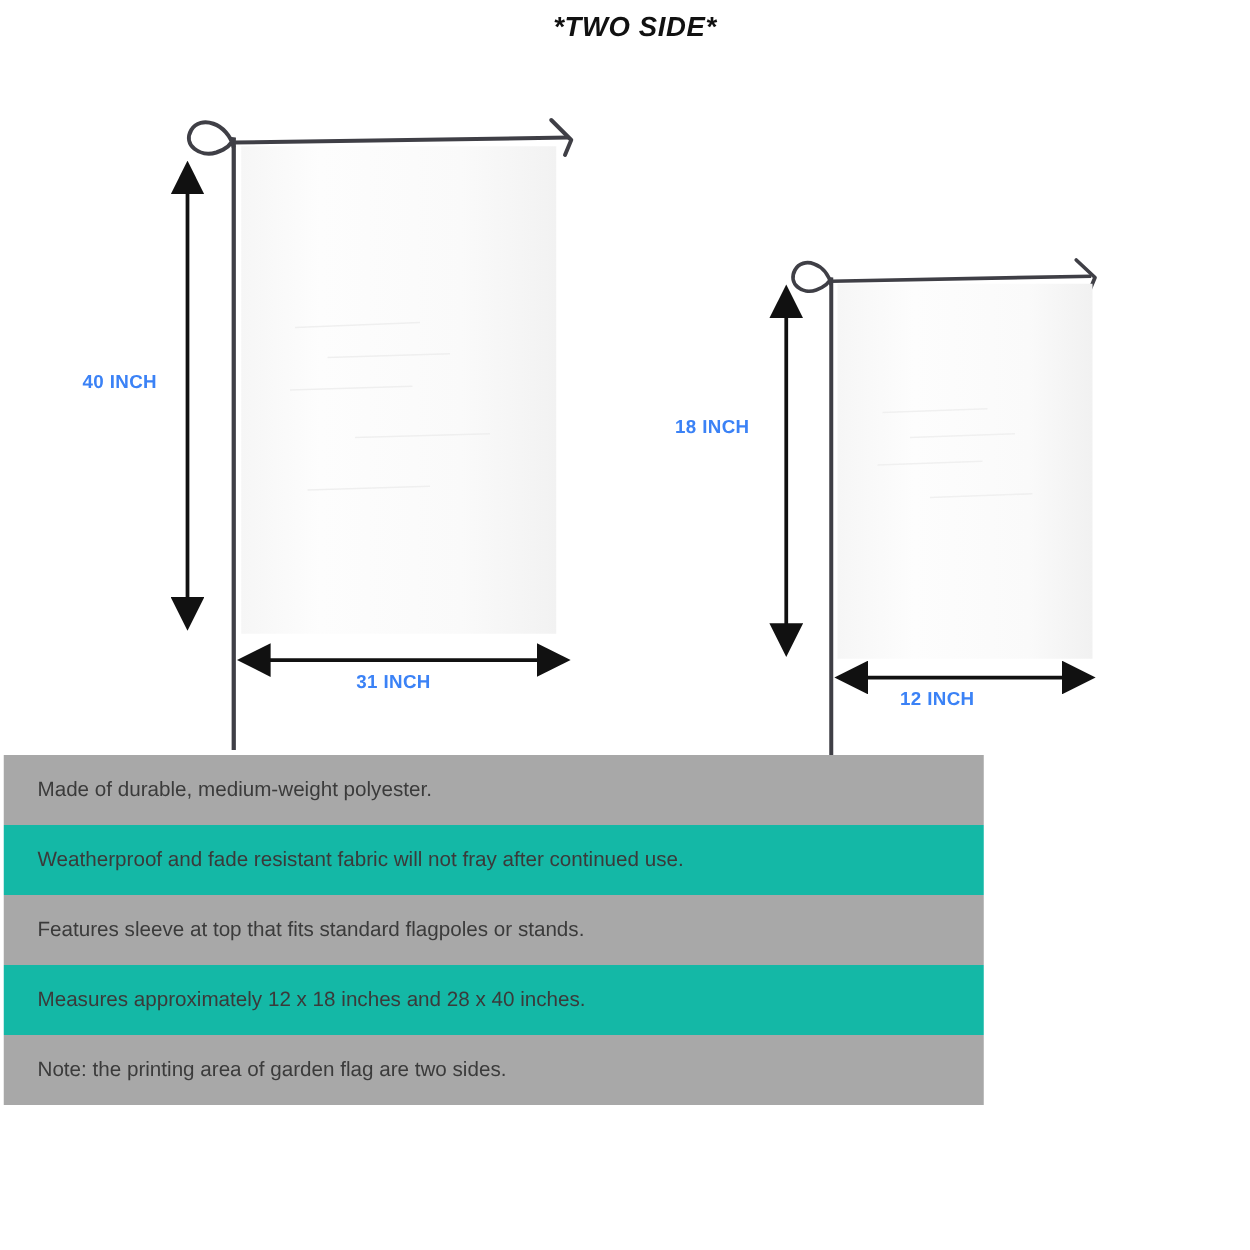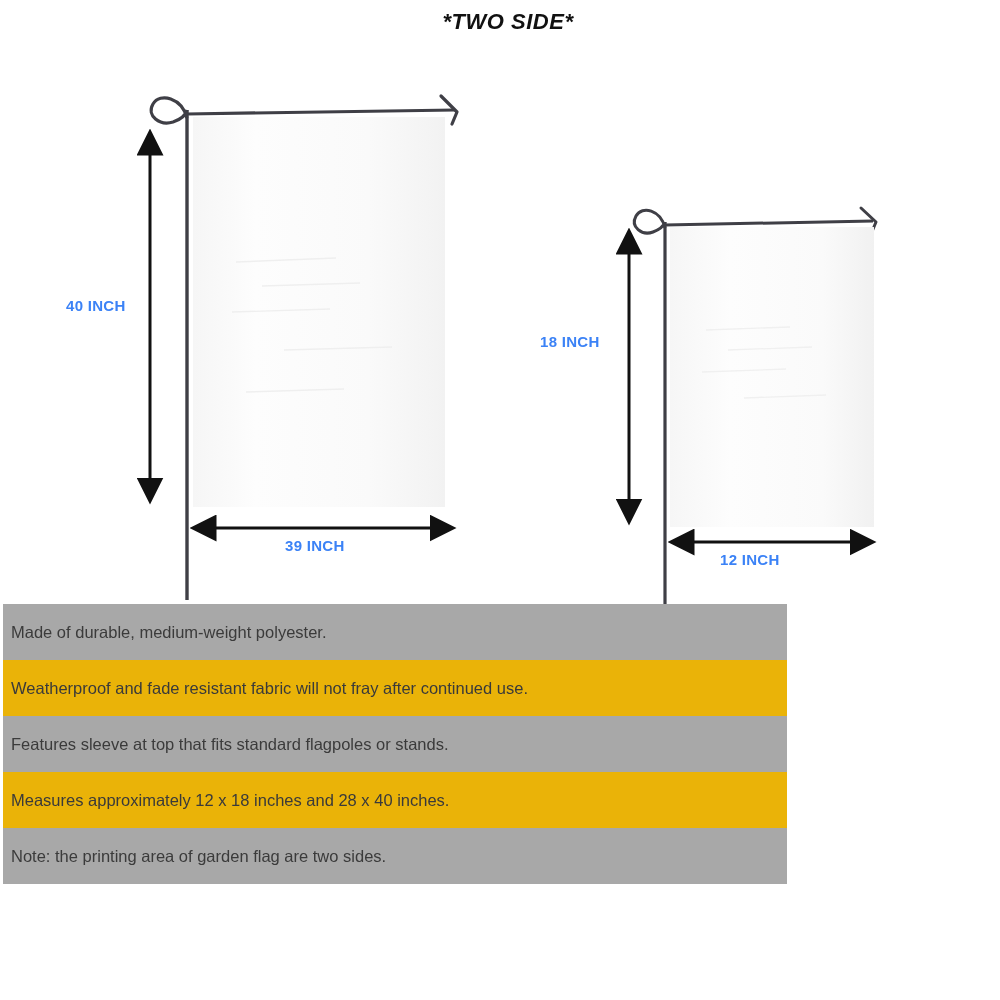--- a/index.html
+++ b/index.html
@@ -70,31 +70,31 @@
   #feature-list {
     position: absolute;
     left: 3px;
     top: 604px;
     width: 784px;
   }
   .feature-row {
     height: 56px;
     display: flex;
     align-items: center;
-    padding-left: 8px;
+    padding-left: 27px;
     box-sizing: border-box;
     font-size: 16.5px;
     color: #3a3a3a;
   }
   .feature-row.shaded {
     background: #a8a8a8;
     color: #3b3b3b;
   }
   .feature-row.plain {
-    background: #eab308;
+    background: #14b8a6;
   }
 </style>
 </head>
 <body>
 
 <div id="title-block">
   <div id="title-line2">*TWO SIDE*</div>
 </div>
 
 <div id="diagram">
@@ -164,21 +164,21 @@
         <path d="M744,398 L826,395"></path>
       </g>
 
       <path d="M629,232 L629,521" stroke="#111111" stroke-width="3" fill="none" marker-start="url(#arrow-start)" marker-end="url(#arrow-end)"></path>
 
       <path d="M672,542 L872,542" stroke="#111111" stroke-width="3" fill="none" marker-start="url(#arrow-start)" marker-end="url(#arrow-end)"></path>
     </g>
   </svg>
 
   <div class="dim-label" id="label-40">40 INCH</div>
-  <div class="dim-label" id="label-28">39 INCH</div>
+  <div class="dim-label" id="label-28">31 INCH</div>
   <div class="dim-label" id="label-18">18 INCH</div>
   <div class="dim-label" id="label-12">12 INCH</div>
 </div>
 
 <div id="feature-list">
   <div class="feature-row shaded">
     <span>Made of durable, medium-weight polyester.</span>
   </div>
   <div class="feature-row plain">
     <span>Weatherproof and fade resistant fabric will not fray after continued use.</span>

